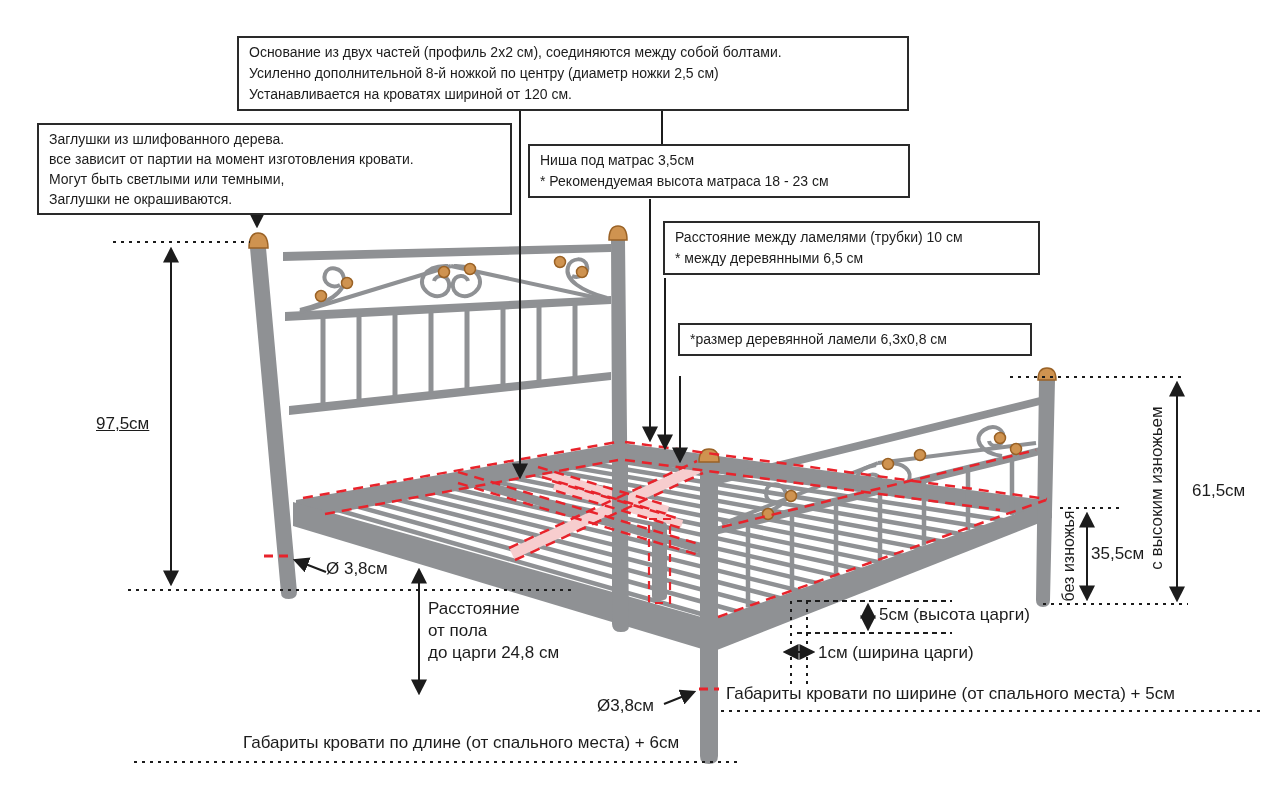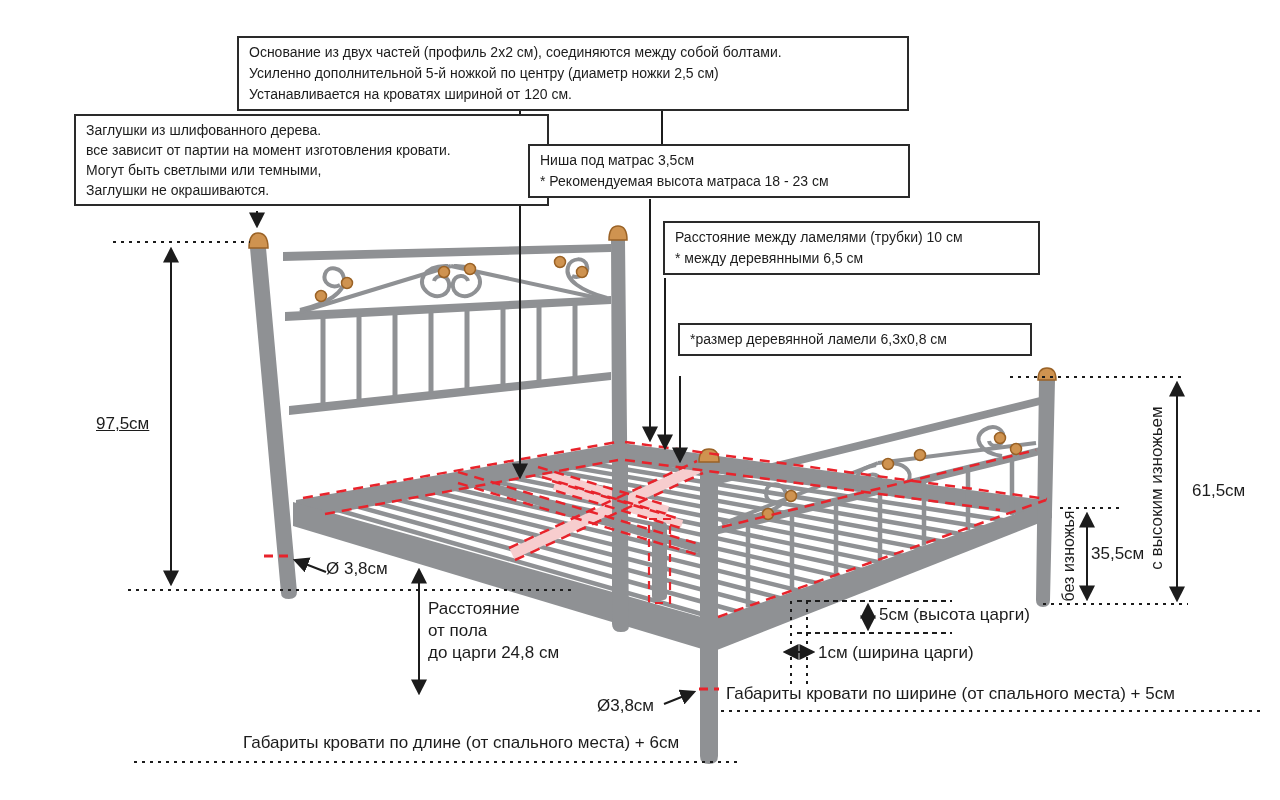--- a/index.html
+++ b/index.html
@@ -194,25 +194,25 @@
     <line x1="1087" y1="514" x2="1087" y2="599" marker-start="url(#ah)" marker-end="url(#ah)"></line>
     <line x1="868" y1="605" x2="868" y2="629" marker-start="url(#ah)" marker-end="url(#ah)"></line>
     <line x1="785" y1="652" x2="813" y2="652" marker-start="url(#ah)" marker-end="url(#ah)"></line>
     <line x1="326" y1="572" x2="295" y2="560" marker-end="url(#ah)"></line>
     <line x1="664" y1="704" x2="694" y2="692" marker-end="url(#ah)"></line>
   </g>
 </svg>
 
 <div class="callout" style="left:237px;top:36px;width:648px;">
   <div>Основание из двух частей (профиль 2х2 см), соединяются между собой болтами.</div>
-  <div>Усиленно дополнительной 5-й ножкой по центру (диаметр ножки 2,5 см)</div>
+  <div>Усиленно дополнительной 8-й ножкой по центру (диаметр ножки 2,5 см)</div>
   <div>Устанавливается на кроватях шириной от 120 см.</div>
 </div>
 
-<div class="callout" style="left:37px;top:114px;width:451px;line-height:20px;margin-left:37px;">
+<div class="callout" style="left:37px;top:123px;width:451px;line-height:20px;">
   <div>Заглушки из шлифованного дерева.</div>
   <div>все зависит от партии на момент изготовления кровати.</div>
   <div>Могут быть светлыми или темными,</div>
   <div>Заглушки не окрашиваются.</div>
 </div>
 
 <div class="callout" style="left:528px;top:144px;width:358px;">
   <div>Ниша под матрас 3,5см</div>
   <div>* Рекомендуемая высота матраса 18 - 23 см</div>
 </div>

